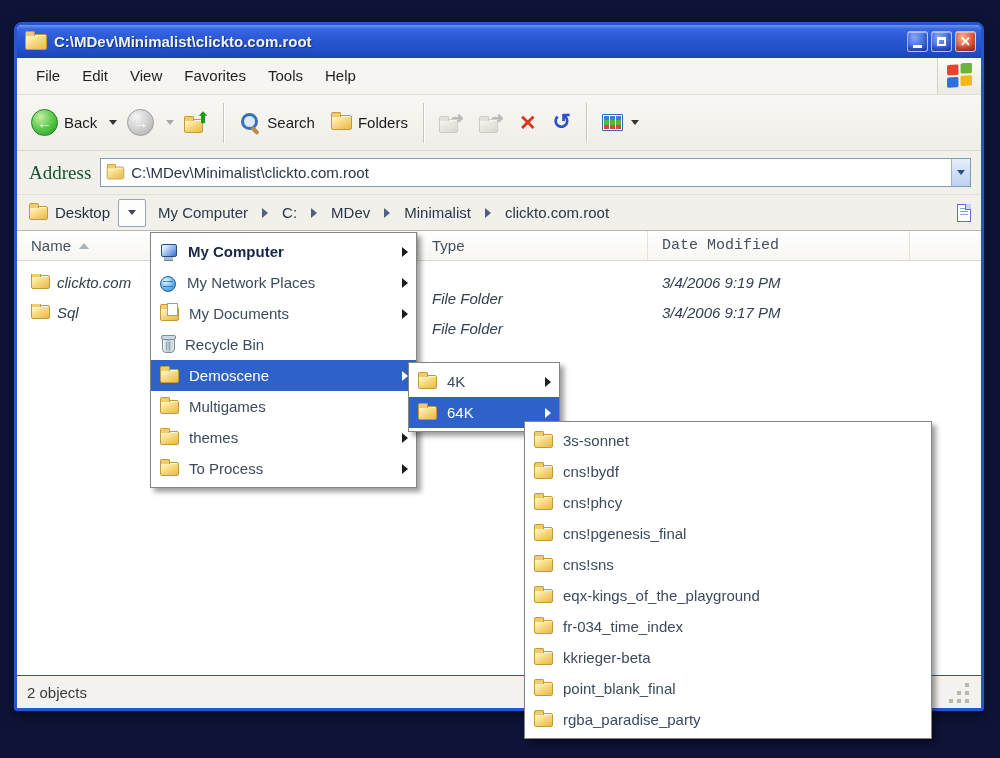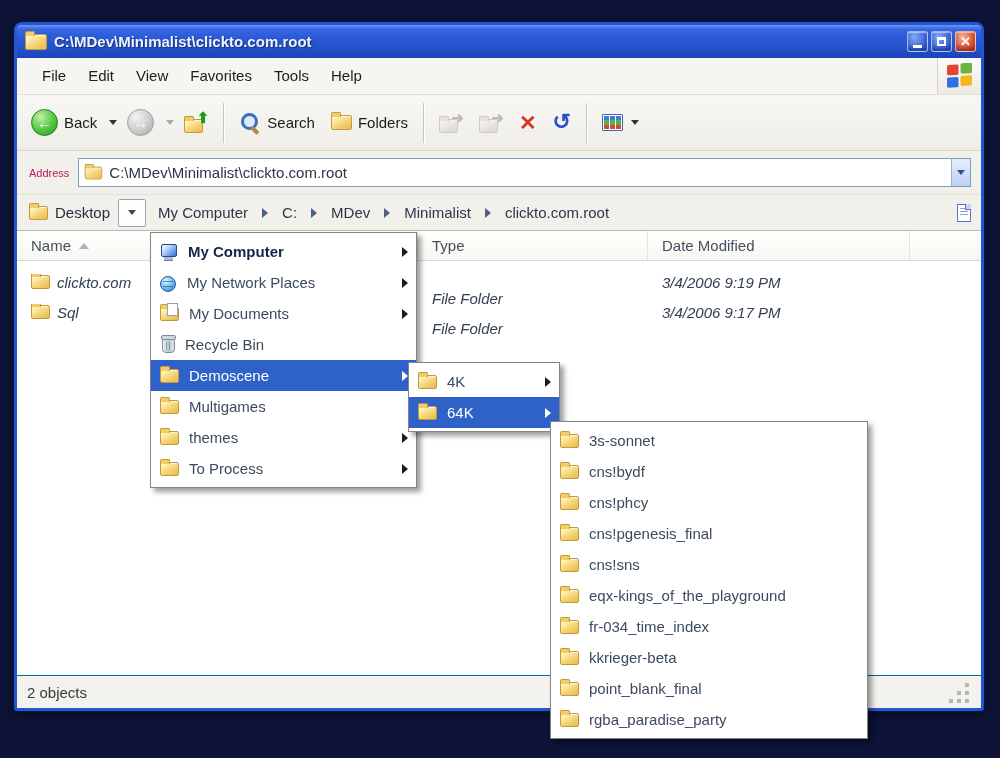--- a/index.html
+++ b/index.html
@@ -25,21 +25,21 @@
     box-shadow:inset 0 1px 1px rgba(255,255,255,.55), inset 0 -3px 4px rgba(0,10,70,.35); }
   .cap-btn.b-blue { background:radial-gradient(circle at 32% 28%,#86a8f5,#3b66d9 62%,#2750c2); }
   .cap-btn.b-red  { background:radial-gradient(circle at 32% 28%,#f5b195,#e25b36 55%,#bf3413); }
   .g-min { width:9px; height:3px; background:#fff; margin-top:9px; }
   .g-max { width:9px; height:9px; border:2px solid #fff; border-top-width:3px; }
   .g-x   { color:#fff; font-size:13px; font-weight:bold; line-height:1; }
 
   
   .menubar { height:37px; flex:0 0 37px; background:#f6f5f1; display:flex; align-items:stretch;
     border-bottom:1px solid #e2dfd6; }
-  .menubar .mb-items { flex:1; display:flex; align-items:center; padding-left:14px; }
+  .menubar .mb-items { flex:1; display:flex; align-items:center; padding-left:8px; }
   .mb-item { padding:0 11px; font-size:15px; color:#1e1e1e; line-height:36px; }
   .winlogo-box { width:44px; border-left:1px solid #d4d1c7; display:flex; align-items:center; justify-content:center;
     background:linear-gradient(180deg,#fbfbf9,#eceae2); }
 
   
   .toolbar { height:56px; flex:0 0 56px; background:linear-gradient(180deg,#f8f7f4,#efede7);
     border-bottom:1px solid #d9d6cc; display:flex; align-items:center; padding:0 8px; gap:4px; }
   .tbtn { display:flex; align-items:center; gap:6px; padding:4px 6px; border-radius:3px; font-size:15px; color:#1b1b1b; }
   .tsep { width:1px; height:40px; background:#c9c6bb; box-shadow:1px 0 0 #ffffff; margin:0 5px; flex:0 0 1px; }
   .caret { width:0; height:0; border-left:4px solid transparent; border-right:4px solid transparent;
@@ -76,21 +76,21 @@
   .ico-x { color:#d8371f; font-size:21px; font-weight:bold; line-height:1; }
   .ico-undo { color:#2b50c8; font-size:22px; font-weight:bold; line-height:1; transform:translateY(-1px); }
 
   .ico-views { width:21px; height:17px; border:1px solid #3a66b0; background:#fff; display:grid;
     grid-template-columns:repeat(3,1fr); gap:1px; padding:1px; border-radius:1px; }
   .ico-views i { background:linear-gradient(180deg,#3f7ae0 33%,#57b24a 33% 66%,#d6483a 66%); }
 
   
   .addressbar { height:44px; flex:0 0 44px; background:#f1f0eb; display:flex; align-items:center;
     padding:0 10px 0 12px; gap:9px; border-bottom:1px solid #e4e1d8; }
-  .addr-label { font-size:11px; color:#be185d; }
+  .addr-label { font-size:19px; color:#14532d;font-family:Liberation Serif, serif; }
   .addr-combo { flex:1; height:29px; background:#fff; border:1px solid #7f9db9; display:flex; align-items:center;
     padding-left:5px; gap:6px; }
   .addr-text { flex:1; font-size:15px; color:#2a3547; white-space:nowrap; overflow:hidden; }
   .addr-drop { width:19px; height:27px; display:flex; align-items:center; justify-content:center;
     background:linear-gradient(180deg,#e6eefb,#bcd0f0); border-left:1px solid #9cb3d8; }
   .addr-drop .caret { border-top-color:#2c4f8e; margin:0; }
 
   
   .crumbbar { height:36px; flex:0 0 36px; background:#f1f0eb; display:flex; align-items:center;
     padding:0 10px 0 12px; gap:8px; border-bottom:1px solid #b9b6ac; }
@@ -107,41 +107,41 @@
     background:repeating-linear-gradient(180deg,#8ea2cf 0 1px,transparent 1px 3px); }
   .ico-page::after { content:""; position:absolute; right:-1px; top:-1px; width:5px; height:5px;
     background:#c9d4f2; border-left:1px solid #5b6fd4; border-bottom:1px solid #5b6fd4; }
 
   
   .content { flex:1; background:#fff; position:relative; overflow:hidden; }
   .colheaders { height:30px; display:flex; align-items:center; background:linear-gradient(180deg,#ffffff,#f7f6f2);
     border-bottom:1px solid #d8d6cd; }
   .colh { height:100%; display:flex; align-items:center; padding-left:14px; gap:8px; font-size:15px; color:#44505f;
     border-right:1px solid #e5e3da; }
-  .colh.c1 { width:401px; } .colh.c2 { width:230px; } .colh.c3 { width:262px; } .colh.c4 { flex:1; border-right:none; }
+  .colh.c1 { width:401px; } .colh.c2 { width:230px; } .colh.c3 { width:262px;font-family:Liberation Mono, monospace; } .colh.c4 { flex:1; border-right:none; }
   .sortmark { width:0; height:0; border-left:5px solid transparent; border-right:5px solid transparent;
     border-bottom:6px solid #aab2bd; }
   .rows { padding-top:6px;font-style:italic; }
   .frow { display:flex; align-items:center; height:30px; font-size:15px; color:#33404f; }
   .fcell { display:flex; align-items:center; gap:7px; padding-left:14px; overflow:hidden; white-space:nowrap; }
   .fcell.c1 { width:401px; } .fcell.c2 { width:230px;margin-top:33px; } .fcell.c3 { width:262px; }
 
   
   .statusbar { height:33px; flex:0 0 33px; background:#f3f2ee; border-top:1px solid #0369a1;
     display:flex; align-items:center; padding:0 10px; font-size:15px; color:#3a3a3a; }
   .statusbar .stext { flex:1; }
   .grip { width:4px; height:4px; background:#b9b6aa; align-self:flex-end; margin:0 2px 5px 0;
     box-shadow:-8px 0 0 #b9b6aa, -16px 0 0 #b9b6aa, 0 -8px 0 #b9b6aa, -8px -8px 0 #b9b6aa, 0 -16px 0 #b9b6aa; }
 
   
   .menu { position:absolute; background:#fff; border:1px solid #848484; padding:3px 0;
     box-shadow:4px 4px 5px rgba(0,0,0,.38); z-index:50; }
   .menu-root { left:150px; top:232px; width:267px; }
   .menu-l2   { left:408px; top:362px; width:152px; }
-  .menu-l3   { left:550px; top:421px; width:318px; }
+  .menu-l3   { left:524px; top:421px; width:408px; }
   .m-item { height:31px; display:flex; align-items:center; gap:10px; padding:0 8px 0 9px;
     font-size:15px; color:#3c4a5e; }
   .m-item .mlabel { flex:1; white-space:nowrap; overflow:hidden; }
   .m-item.bold .mlabel { font-weight:bold; color:#15264a; }
   .m-arrow { width:0; height:0; border-top:5px solid transparent; border-bottom:5px solid transparent;
     border-left:6px solid #1c1c1c; flex:0 0 auto; }
   .m-item.hl { background:#2f62c8; color:#fff;justify-content:space-between; }
   .m-item.hl .mlabel { color:#fff; }
   .m-item.hl .m-arrow { border-left-color:#fff; }
 

